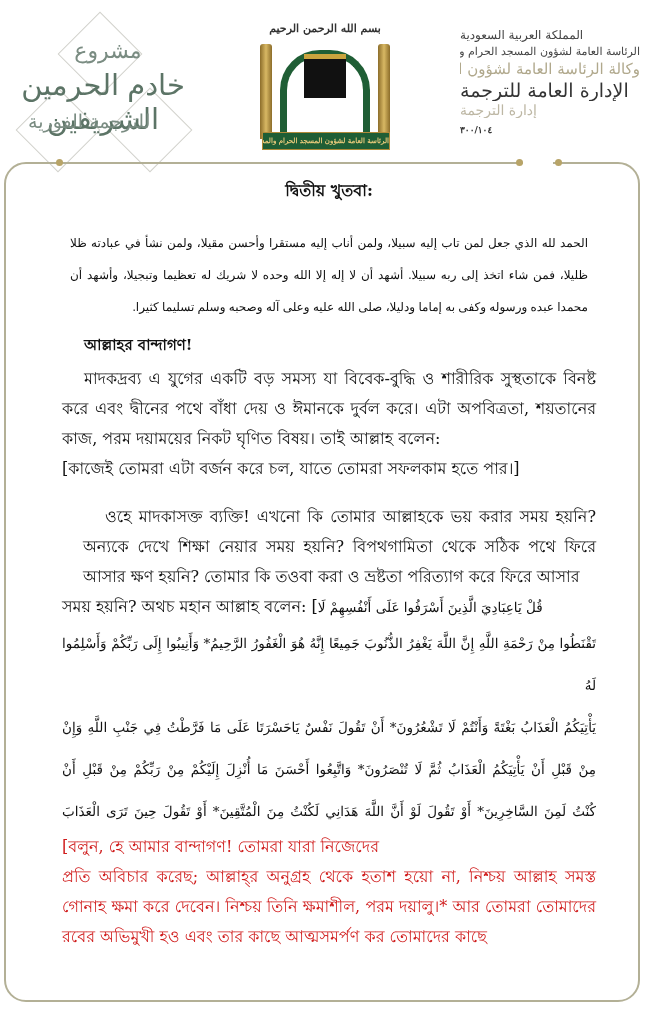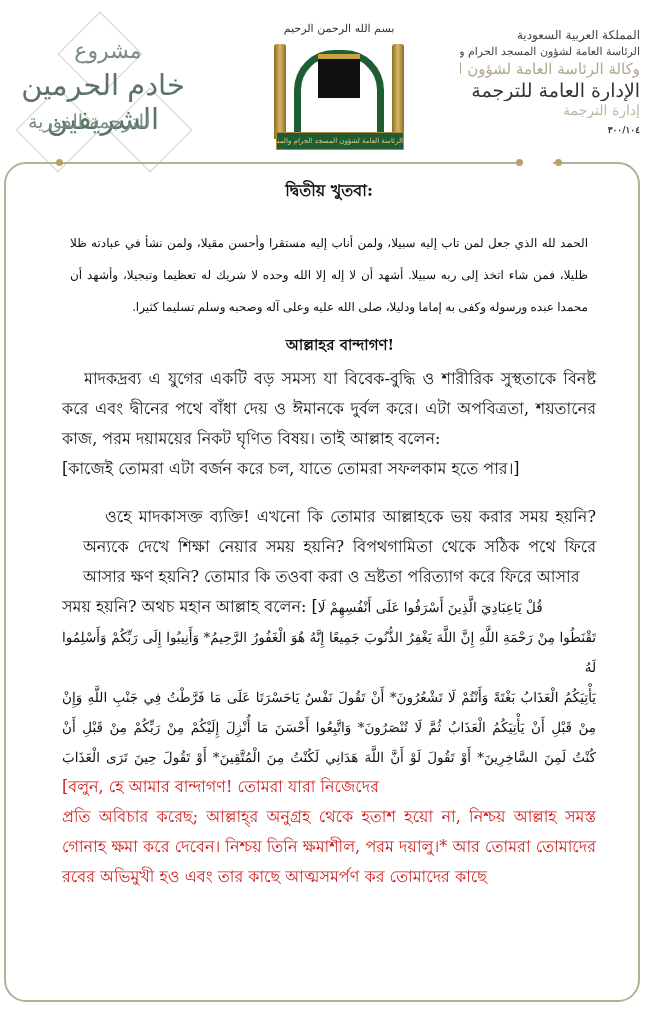--- a/index.html
+++ b/index.html
@@ -3,45 +3,45 @@
 <meta charset="utf-8">
 <style>
   html, body { margin:0; padding:0; background:#ffffff; }
   body { width:646px; height:1024px; position:relative; overflow:hidden; font-family:"DejaVu Serif", serif; color:#111; }
   .header { position:absolute; left:0; top:0; width:646px; height:165px; }
   .logo-left { position:absolute; left:8px; top:30px; width:190px; height:120px; text-align:center; }
   .logo-left .diamond { position:absolute; width:58px; height:58px; border:1px solid #d2d2cc; transform:rotate(45deg); }
   .logo-left .line1 { position:absolute; left:40px; top:8px; width:120px; font-size:22px; color:#7a8c82; direction:rtl; text-align:center; font-family:"DejaVu Serif", serif; }
   .logo-left .line2 { position:absolute; left:0px; top:38px; width:190px; font-size:29px; color:#5c7466; direction:rtl; text-align:center; font-family:Liberation Sans, sans-serif; letter-spacing:-1px; }
   .logo-left .line3 { position:absolute; left:20px; top:80px; width:150px; font-size:19px; color:#7a8c82; direction:rtl; text-align:left; font-family:"DejaVu Serif", serif; }
-  .logo-center { position:absolute; left:272px; top:22px; width:134px; height:132px; }
+  .logo-center { position:absolute; left:258px; top:22px; width:134px; height:132px;font-weight:bold; }
   .logo-center .basmala { position:absolute; left:10px; top:0; width:114px; font-size:11px; color:#333; direction:rtl; text-align:center; }
   .minaret { position:absolute; top:22px; width:12px; height:95px; background:linear-gradient(90deg,#8c6d2a,#d8b864,#8c6d2a); border-radius:3px 3px 0 0; }
   .arch { position:absolute; left:22px; top:28px; width:90px; height:86px; border:7px solid #1f5e35; border-bottom:none; border-radius:40px 40px 0 0; box-sizing:border-box; }
   .kaaba { position:absolute; left:46px; top:32px; width:42px; height:44px; background:#111; border-top:5px solid #c9a43e; box-sizing:border-box; }
   .banner { position:absolute; left:4px; top:110px; width:126px; height:16px; background:#1f5e35; border:1px solid #b08a3a; color:#e6c87a; font-size:7px; direction:rtl; text-align:center; line-height:16px; overflow:hidden; white-space:nowrap; }
-  .logo-right { position:absolute; left:460px; top:28px; width:180px; height:140px; direction:rtl; text-align:right; }
+  .logo-right { position:absolute; left:460px; top:28px; width:180px; height:140px; direction:rtl; text-align:left; }
   .logo-right div { white-space:nowrap; overflow:hidden; }
   .lr1 { font-size:12px; color:#444; }
   .lr2 { font-size:11px; color:#444; margin-top:3px; }
   .lr3 { font-size:15px; color:#b0a88c; margin-top:2px; }
   .lr4 { font-size:19px; color:#333; margin-top:1px; }
   .lr5 { font-size:14px; color:#bdb7a4; margin-top:1px; }
   .lr6 { font-size:9px; color:#333; margin-top:7px; font-weight:bold; }
   .frame { position:absolute; left:4px; top:162px; width:636px; height:840px; border:2px solid #b3b096; border-radius:22px; box-sizing:border-box; }
   .dot { position:absolute; width:7px; height:7px; background:#b8a468; border-radius:50%; }
   .gap { position:absolute; top:158px; height:8px; background:#fff; }
   .content { position:absolute; left:62px; top:178px; width:534px; }
   .title { text-align:center; font-weight:bold; font-size:16px; margin:0 0 22px 0; }
   .arabic { direction:rtl; text-align:justify; font-size:12px; line-height:32px; font-family:Liberation Sans, sans-serif; margin:8px; text-align-last:right; }
-  .heading { font-weight:bold; font-size:15px; margin:10px 0 6px 22px;text-align:center; }
+  .heading { font-weight:bold; font-size:15px; margin:10px 0 6px 22px; }
   .beng { font-size:16px; line-height:30px; text-align:justify; margin:0; }
   .indent { text-indent:22px; }
   .red { color:#d01c1c; }
-  .quran { direction:rtl; font-size:13.5px; line-height:30px; text-align:justify; text-align-last:justify; margin:0; }
+  .quran { direction:rtl; font-size:13.5px; line-height:42px; text-align:justify; text-align-last:justify; margin:0; }
   .mixline { display:flex; align-items:baseline; font-size:16px; line-height:30px; }
   .mixline .ar { direction:rtl; font-size:13.5px; }
   .mt { margin-top:18px;margin-left:21px; }
 </style>
 </head>
 <body>
 
 <div class="header">
   <div class="logo-left">
     <div class="diamond" style="left:62px;top:-6px;"></div>

